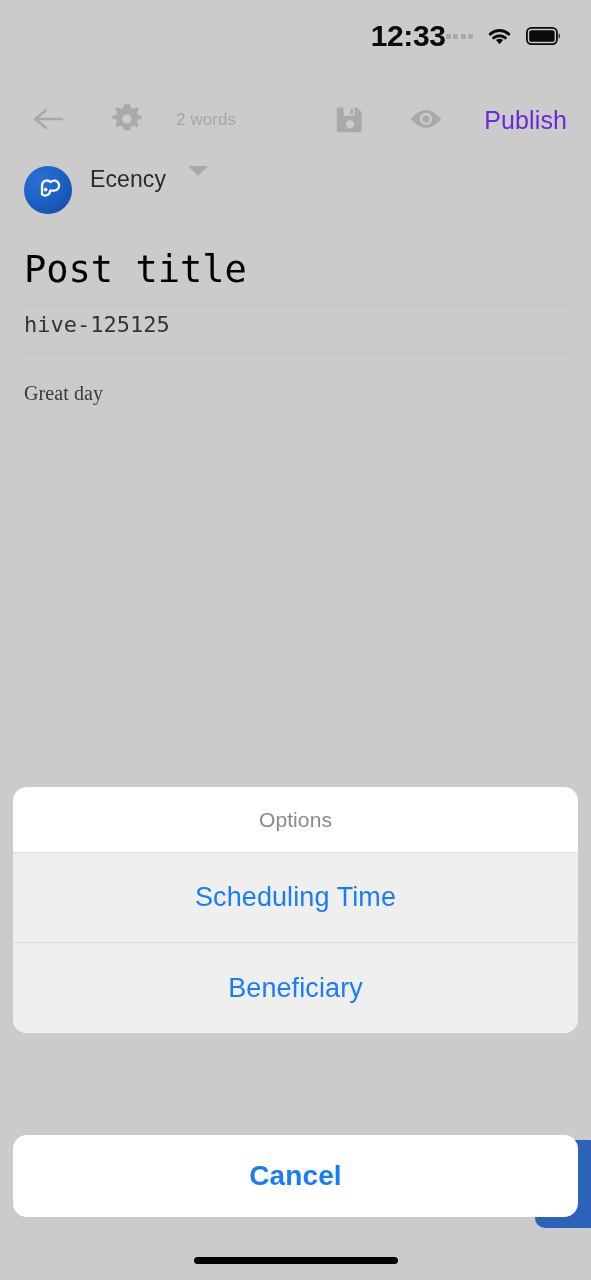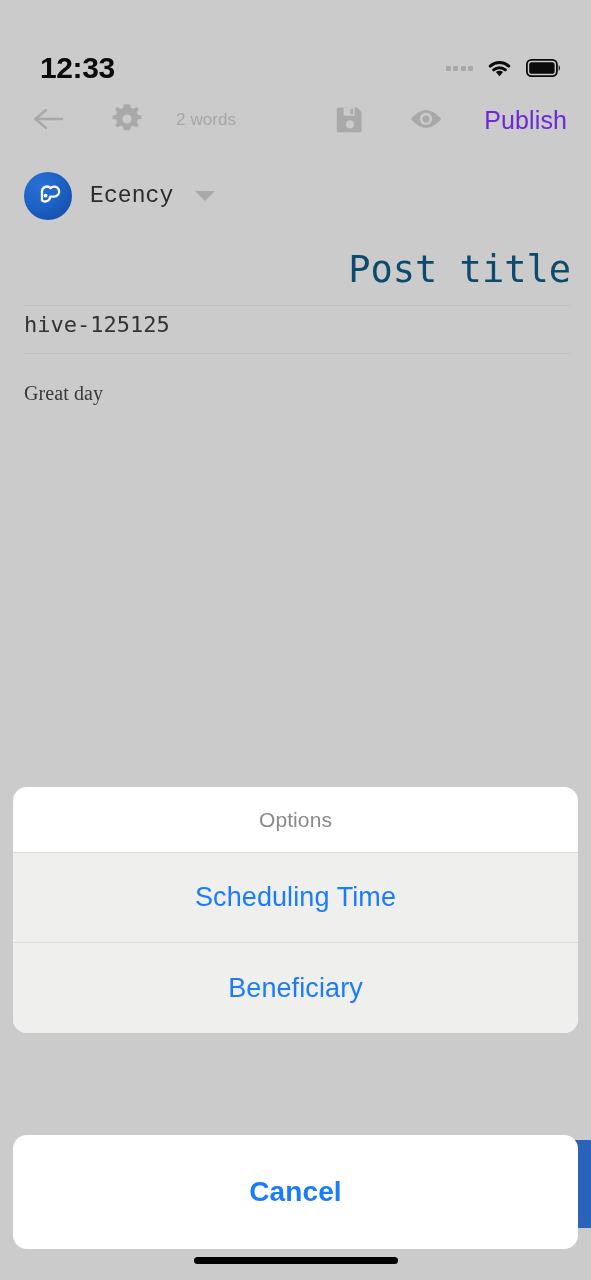--- a/index.html
+++ b/index.html
@@ -24,23 +24,22 @@
     background: #cbcbcb;
   }
 
   
   #status-bar {
     position: absolute;
     top: 0; left: 0; right: 0;
     height: 72px;
     display: flex;
     align-items: center;
-    justify-content: space-between;
+    justify-content: flex-end;
     padding: 0 30px 0 40px;
-    margin-top: 32px;
   }
   #status-time {
     font-size: 30px;
     font-weight: bold;
     color: #0b0b0b;
     letter-spacing: -0.4px;
   }
   #status-right {
     display: flex;
     align-items: center;
@@ -92,24 +91,22 @@
     border: none;
     cursor: pointer;
     letter-spacing: 0.1px;
     font-family: "Liberation Sans", sans-serif;
   }
   .gray-ic { fill: #a9a9a9; }
 
   
   #account-row {
     position: absolute;
-    top: 172px; left: 24px;
-    display: flex;
-    align-items: center;
-    font-family: Liberation Mono, monospace;
+    top: 166px; left: 24px;
+    display: flex;
   }
   #account-avatar {
     width: 48px; height: 48px;
     border-radius: 50%;
     background: radial-gradient(circle at 32% 28%, #2a6fd4 0%, #1d63c8 42%, #14479e 100%);
     display: flex;
     align-items: center;
     justify-content: center;
     flex: none;
   }
@@ -130,24 +127,23 @@
   
   #post-title-field {
     position: absolute;
     top: 248px; left: 24px; right: 20px;
     padding-bottom: 14px;
     border-bottom: 1px solid #c0c0c0;
   }
   #post-title-text {
     font-family: "DejaVu Sans Mono", monospace;
     font-size: 37px;
-    color: #0c4a6e;
+    color: #000000;
     letter-spacing: 0px;
     white-space: nowrap;
-    text-align: right;
   }
   #post-tags-field {
     position: absolute;
     top: 312px; left: 24px; right: 20px;
     padding-bottom: 16px;
     border-bottom: 1px solid #c0c0c0;
   }
   #post-tags-text {
     font-family: "DejaVu Sans Mono", monospace;
     font-size: 22px;
@@ -209,21 +205,21 @@
     cursor: pointer;
     letter-spacing: 0.1px;
     font-family: "Liberation Sans", sans-serif;
   }
   .sheet-option:last-child { border-bottom: none; }
 
   #cancel-button {
     position: absolute;
     left: 13px; right: 13px;
     top: 1135px;
-    height: 114px;
+    height: 82px;
     background: #ffffff;
     border: none;
     border-radius: 14px;
     font-size: 28px;
     font-weight: bold;
     color: #1a7cfa;
     cursor: pointer;
     letter-spacing: 0.1px;
     font-family: "Liberation Sans", sans-serif;
   }

